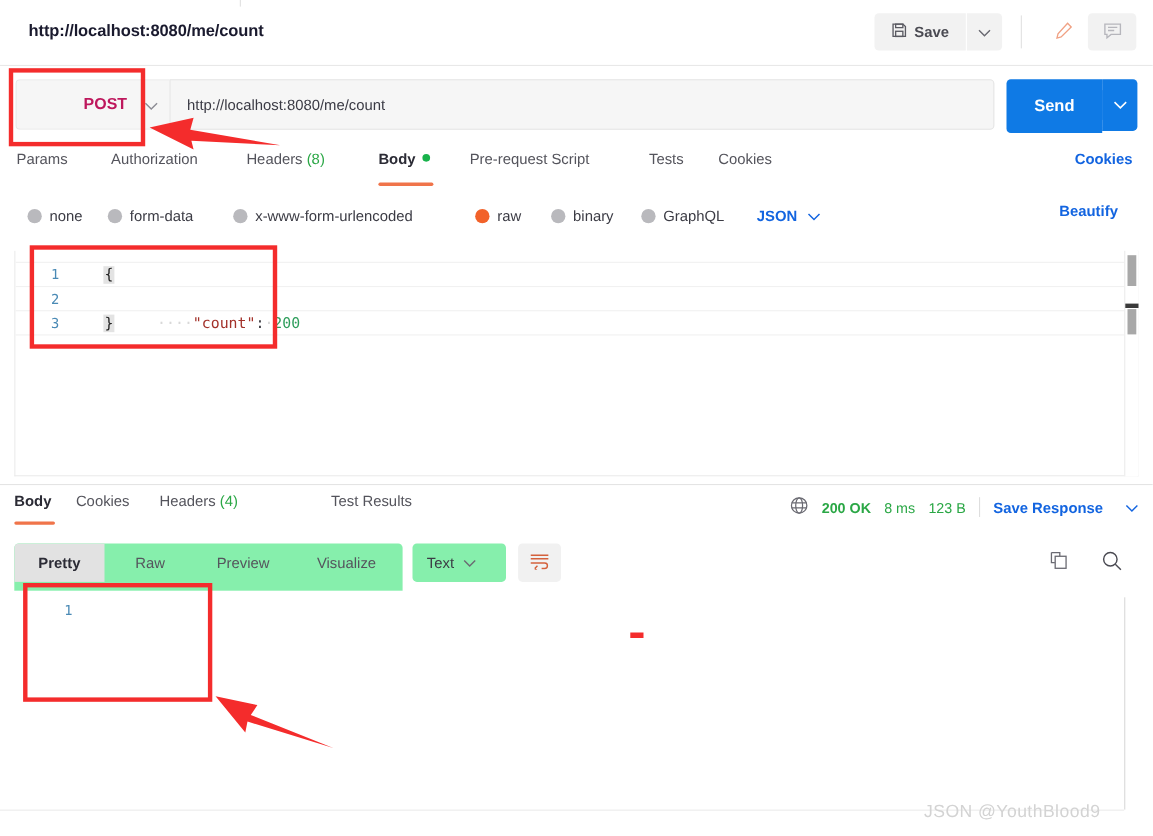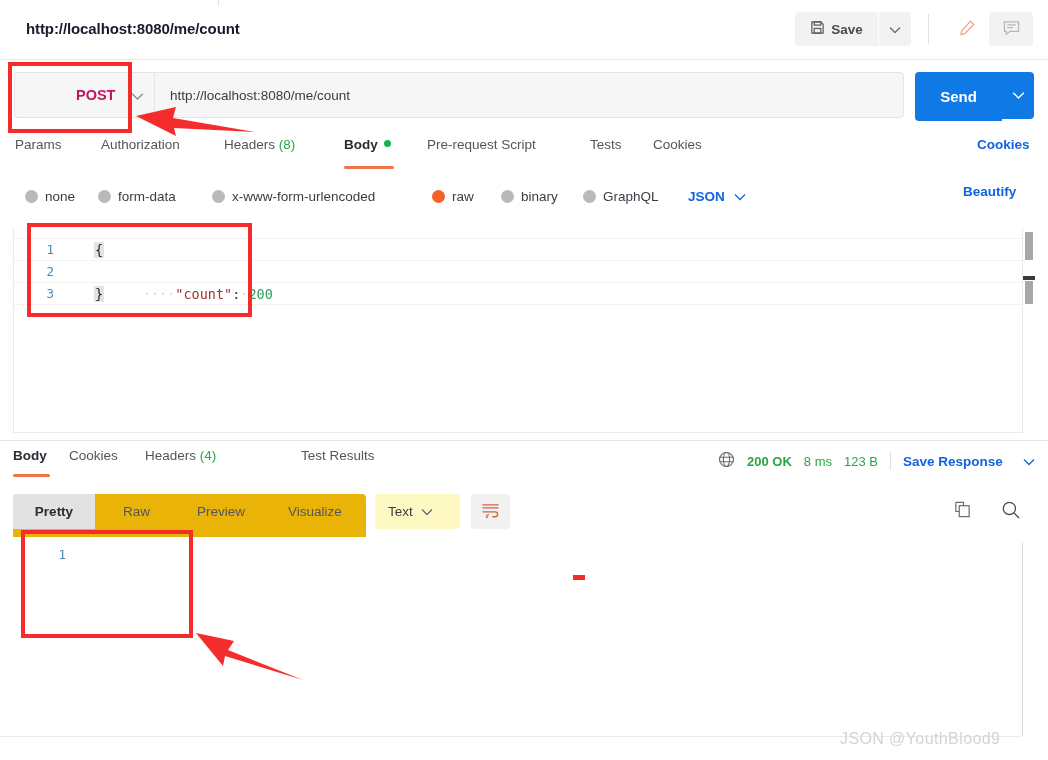--- a/index.html
+++ b/index.html
@@ -200,31 +200,31 @@
   .st-m { color: #2aa745; }
   .st-sep { width: 1px; height: 18px; background: #dedede; }
   .save-resp {
     display: flex; align-items: center; gap: 20px;
     font-size: 13.5px; font-weight: bold; color: #1264e0; cursor: pointer;
   }
 
   
   .view-group {
     position: absolute; left: 13px; top: 494px; width: 353px; height: 49px;
-    background: #eab308; border-radius: 4px; overflow: hidden;
+    background: #86efac; border-radius: 4px; overflow: hidden;
   }
   .vtab {
     position: absolute; top: 0; height: 35px;
     display: flex; align-items: center; justify-content: center;
     font-size: 13.5px; color: #55555d; cursor: pointer;
   }
   .vtab.active { background: #e2e2e2; color: #2b2b35; font-weight: bold; }
   .text-sel {
     position: absolute; left: 375px; top: 494px; width: 85px; height: 35px;
-    background: #fef9c3; border-radius: 4px;
+    background: #86efac; border-radius: 4px;
     display: flex; align-items: center; gap: 8px; padding-left: 13px;
     font-size: 13.5px; color: #3b3b44; cursor: pointer;
   }
   .wrap-btn {
     position: absolute; left: 471px; top: 494px; width: 39px; height: 35px;
     background: #f1f1f1; border-radius: 4px;
     display: flex; align-items: center; justify-content: center;
     cursor: pointer;
   }
   .copy-icn { position: absolute; left: 948px; top: 497px; width: 28px; height: 28px;

